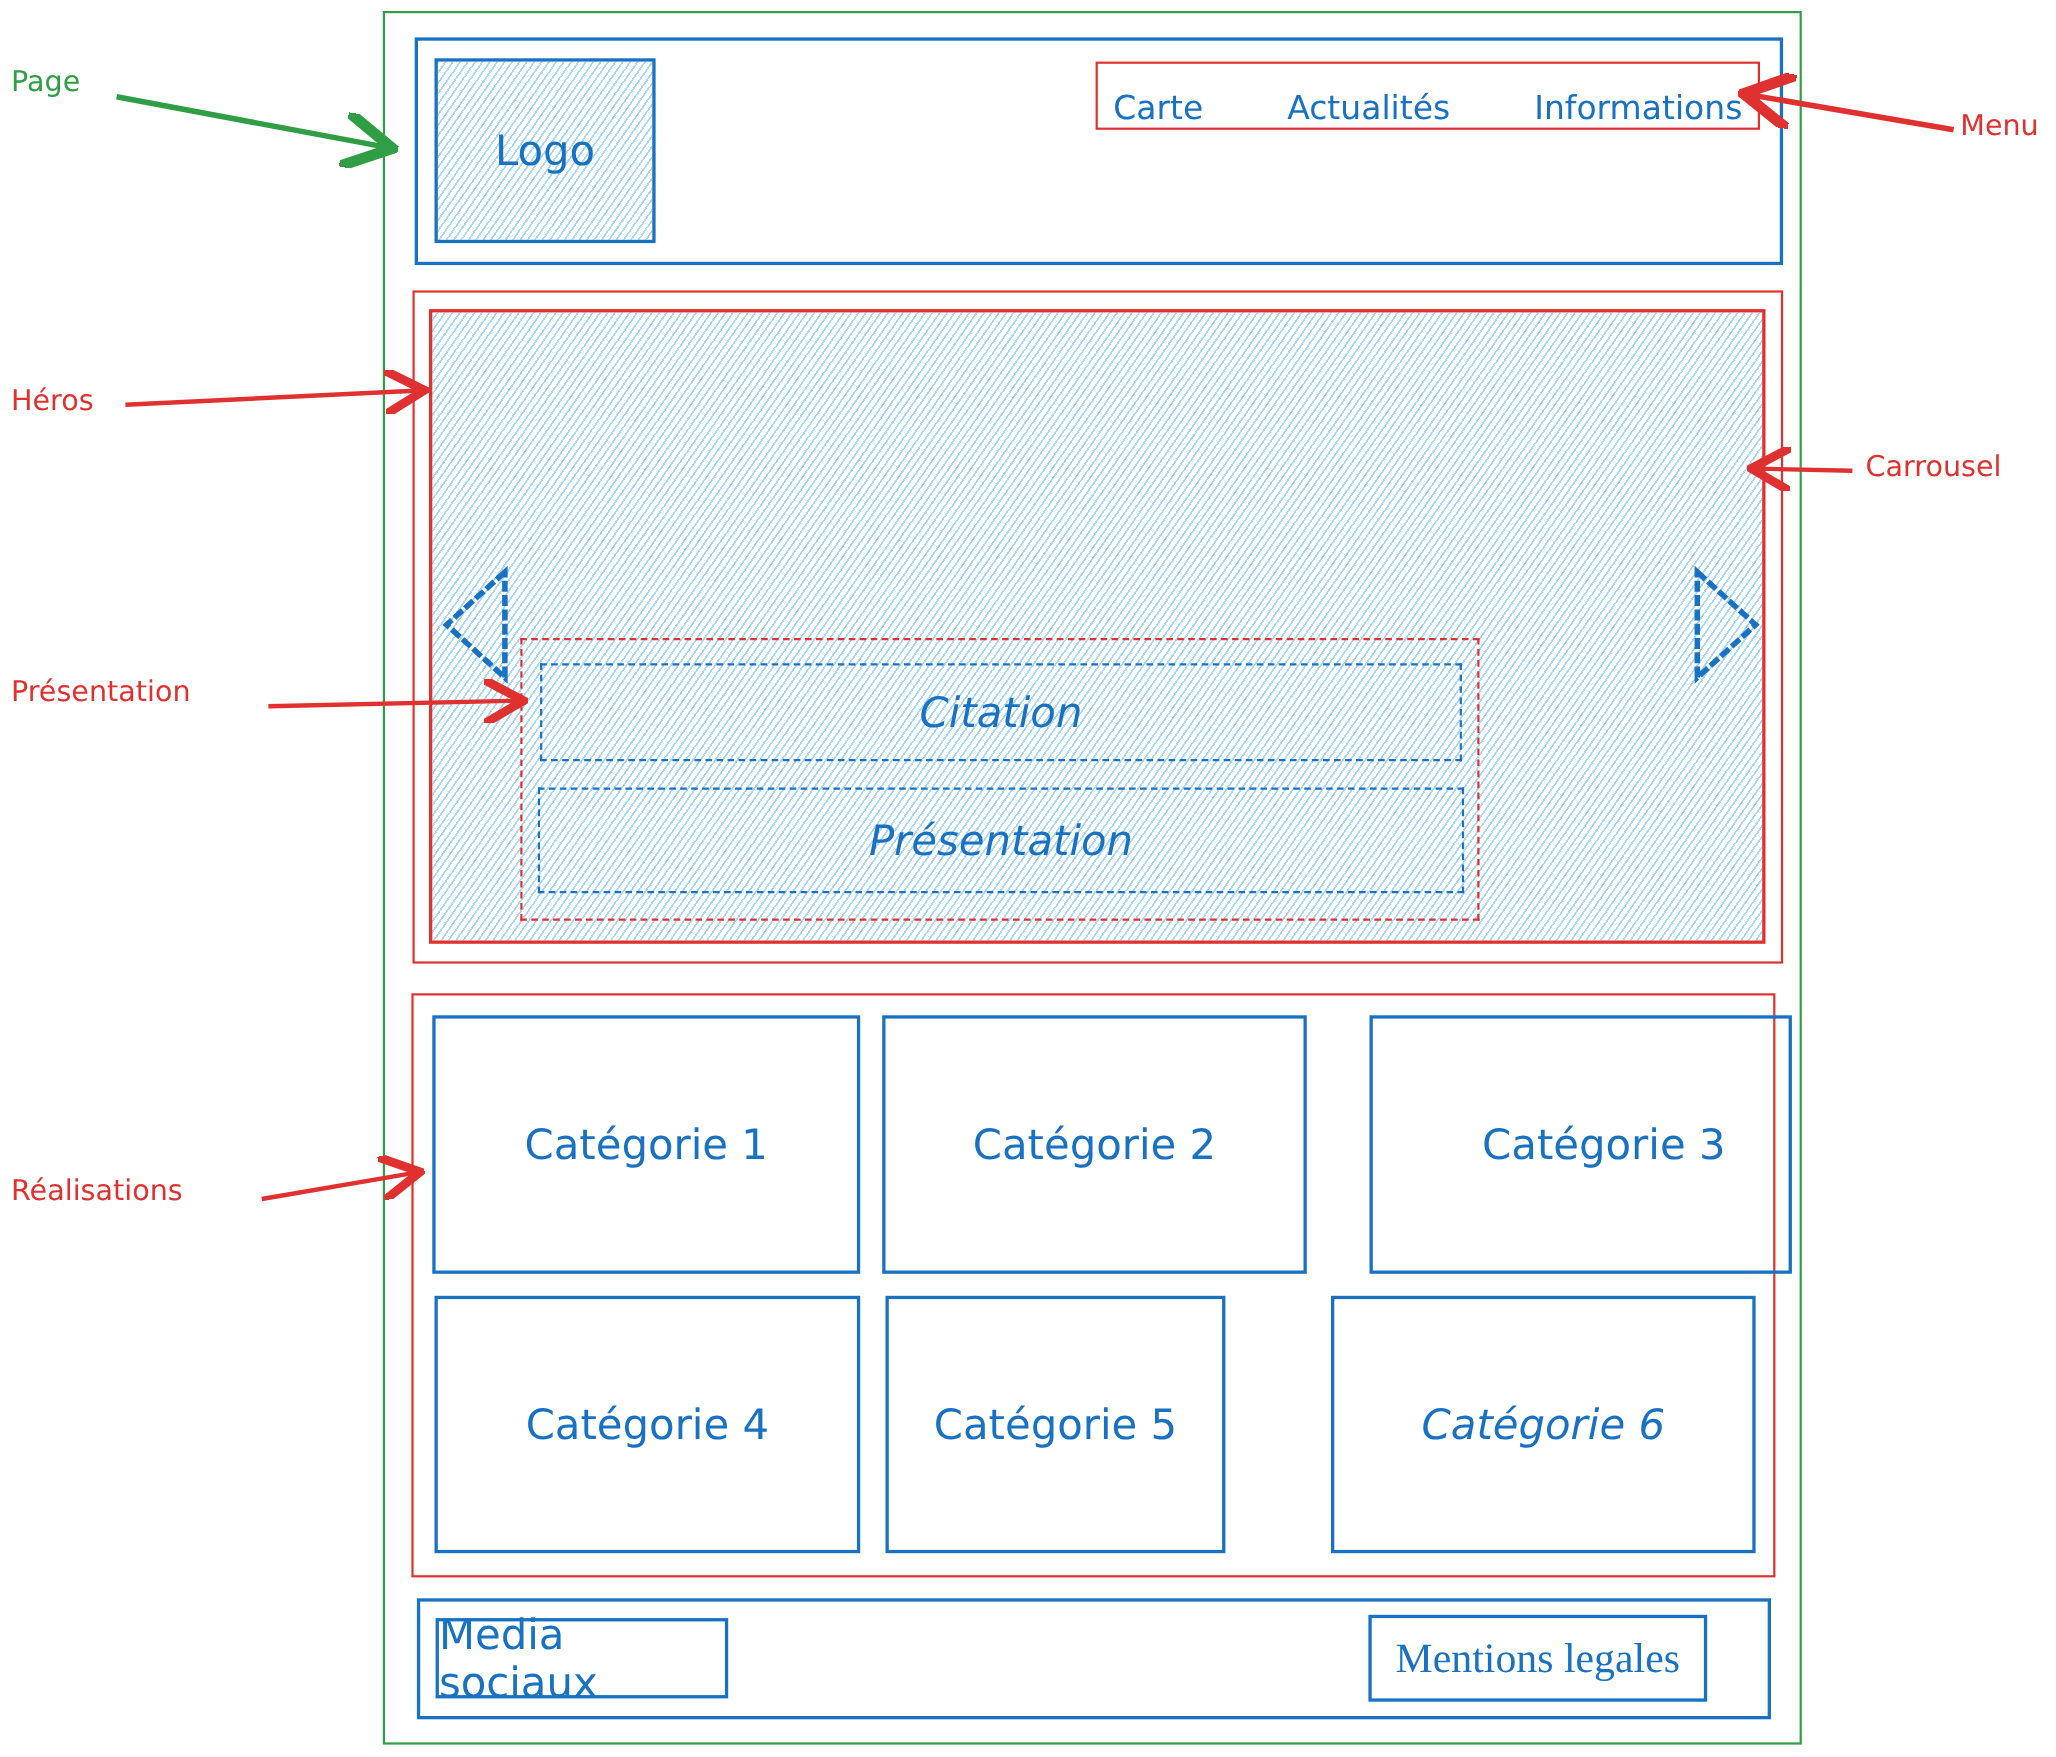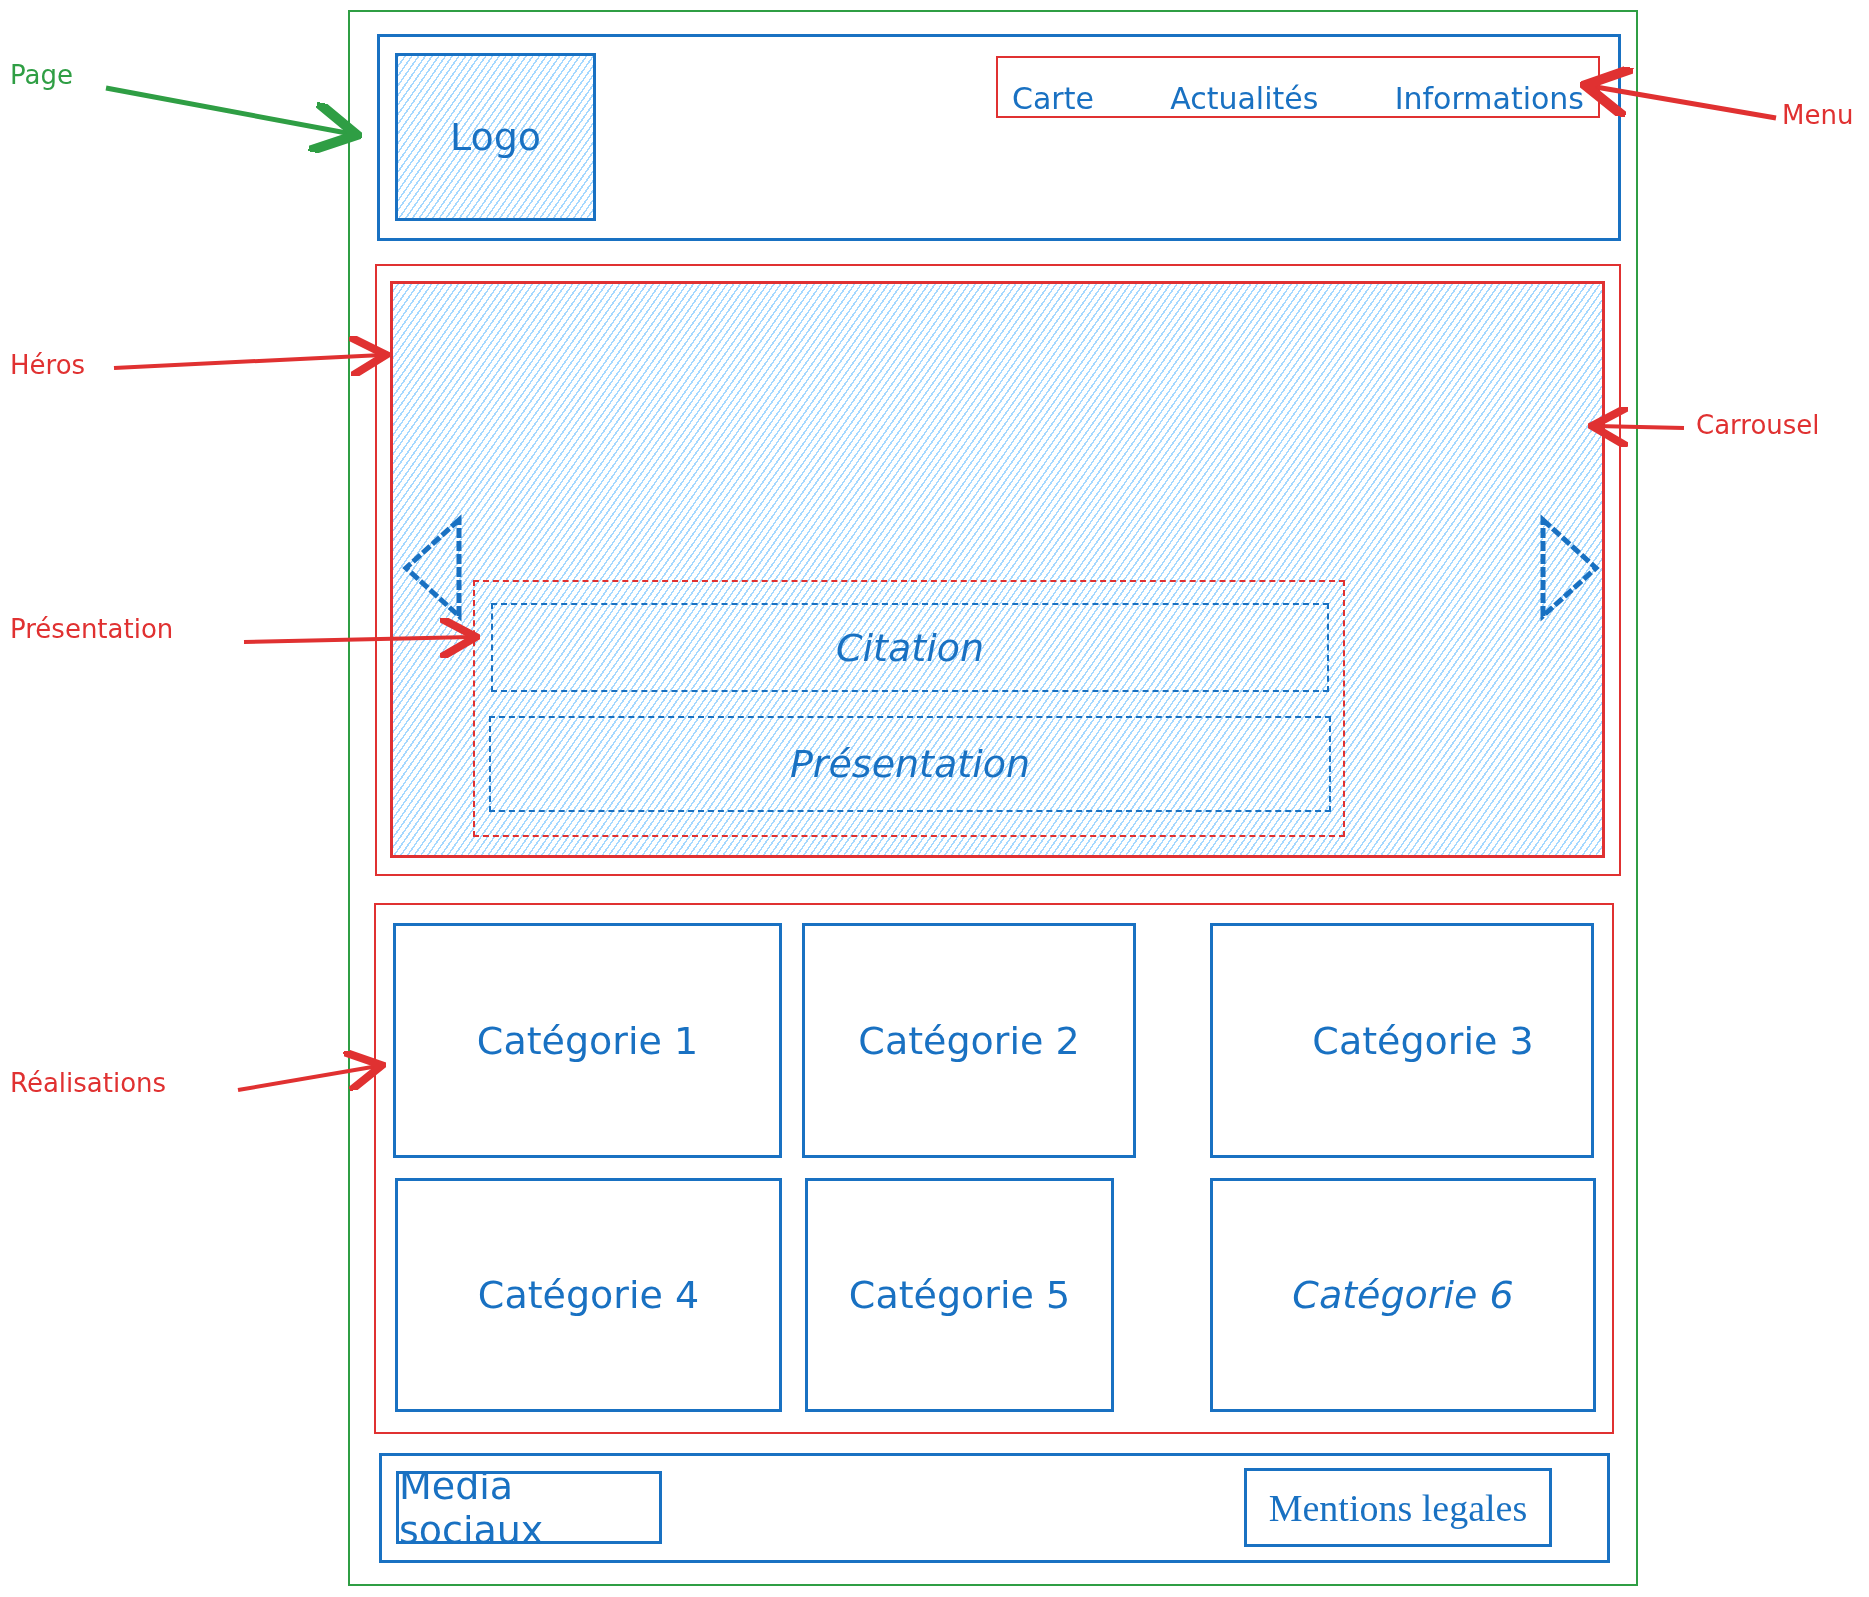--- a/index.html
+++ b/index.html
@@ -50,24 +50,24 @@
   <span class="t-blue">Citation</span>
 </div>
 <div class="box dashed-blue center" style="left:489px;top:716px;width:842px;height:96px;">
   <span class="t-blue">Présentation</span>
 </div>
 
 <div class="box red" style="left:374px;top:903px;width:1240px;height:531px;"></div>
 <div class="box blue center" style="left:393px;top:923px;width:389px;height:235px;">
   <span class="t-blue">Catégorie 1</span>
 </div>
-<div class="box blue center" style="left:802px;top:923px;width:334px;height:235px;">
+<div class="box blue center" style="left:802px;top:923px;width:386px;height:235px;">
   <span class="t-blue">Catégorie 2</span>
 </div>
-<div class="box blue center" style="left:1210px;top:923px;width:384px;height:235px;padding-left:42px;">
+<div class="box blue center" style="left:1245px;top:923px;width:384px;height:235px;padding-left:42px;">
   <span class="t-blue">Catégorie 3</span>
 </div>
 <div class="box blue center" style="left:395px;top:1178px;width:387px;height:234px;">
   <span class="t-blue">Catégorie 4</span>
 </div>
 <div class="box blue center" style="left:805px;top:1178px;width:309px;height:234px;">
   <span class="t-blue">Catégorie 5</span>
 </div>
 <div class="box blue center" style="left:1210px;top:1178px;width:386px;height:234px;font-style:italic;">
   <span class="t-blue">Catégorie 6</span>

